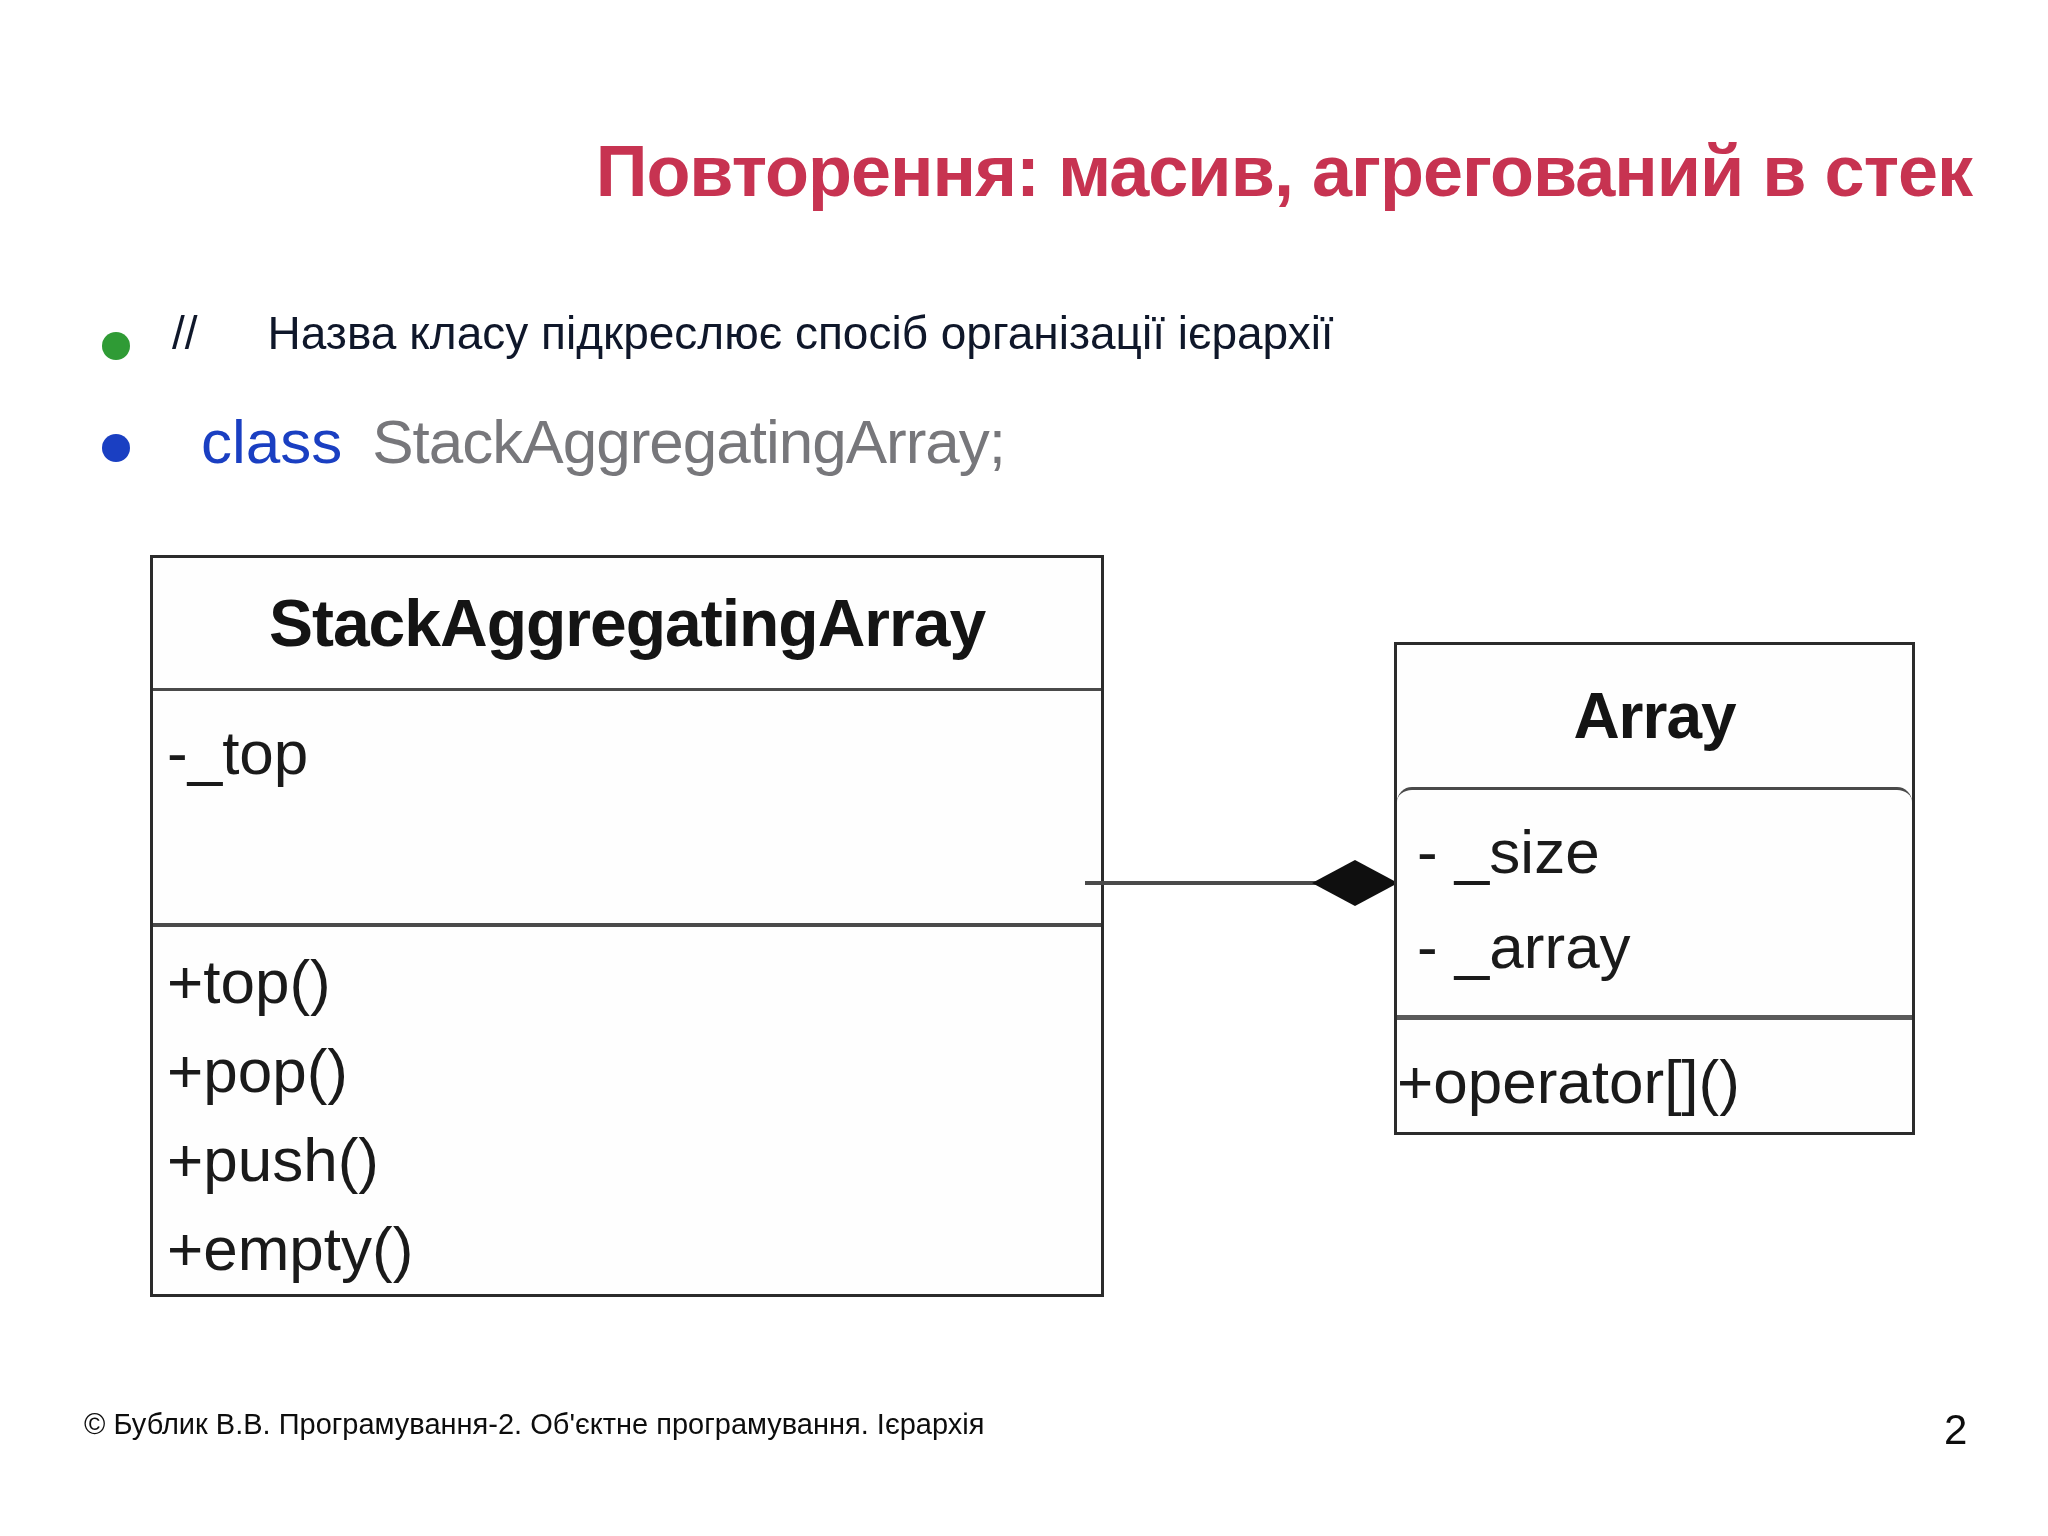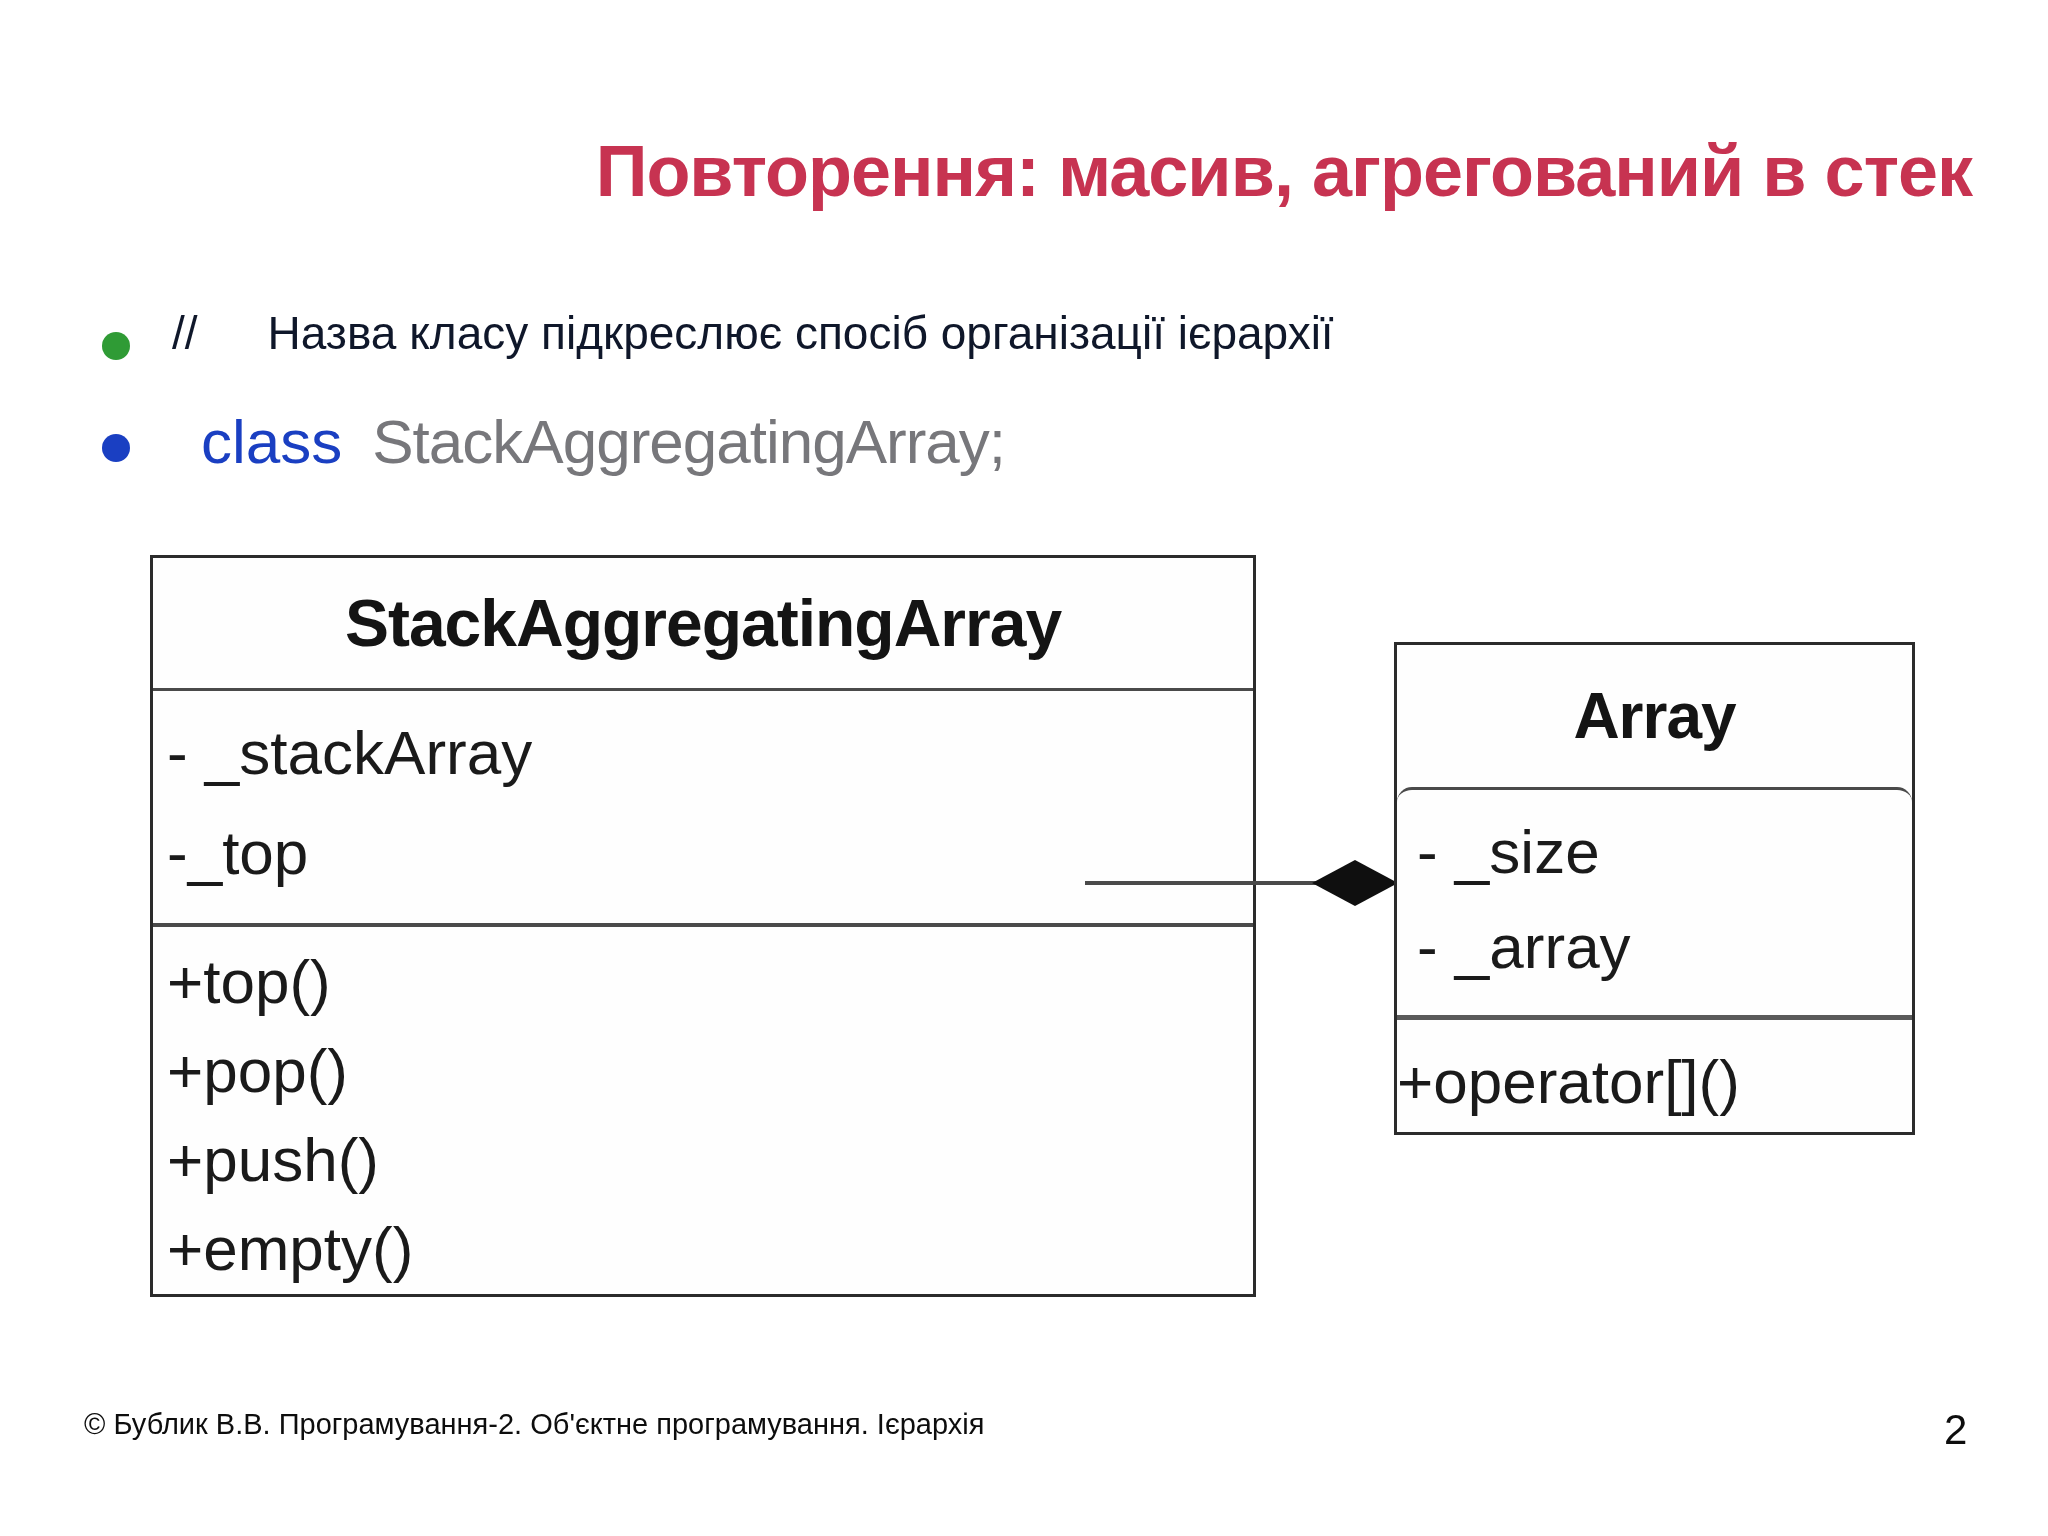--- a/index.html
+++ b/index.html
@@ -33,21 +33,21 @@
     font-size:62px; white-space:nowrap;
   }
   .bullet-line-2 .kw { color:#1a3fc2; margin-right:30px;margin-left:29px; }
   .bullet-line-2 .code { color:#77777b; letter-spacing:-1px; }
 
   
   .uml-box {
     position:absolute; box-sizing:border-box;
     border:3px solid #2b2b2b; background:#fefefe;
   }
-  .uml-left  { left:150px;  top:555px; width:1106px; height:742px; }
+  .uml-left  { left:150px;  top:555px; width:954px; height:742px; }
   .uml-right { left:1394px; top:642px; width:521px; height:493px; }
 
   .sec-name {
     display:flex; align-items:center; justify-content:center;
     font-weight:bold; color:#141414; letter-spacing:-1px;
   }
   .uml-left  .sec-name { height:130px; font-size:66px; }
   .uml-right .sec-name { height:142px; font-size:64px; }
 
   .sec-attrs, .sec-methods { border-top:3px solid #4a4a4a; color:#1a1a1a; }
@@ -87,21 +87,20 @@
   </div>
 
   <span class="bullet-dot dot-blue"></span>
   <div class="bullet-line-2">
     <span class="kw">class</span><span class="code">StackAggregatingArray;</span>
   </div>
 
   <div class="uml-box uml-left">
     <div class="sec-name">StackAggregatingArray</div>
     <div class="sec-attrs">
-      <div class="member">- _stackArray</div>
       <div class="member">-_top</div>
     </div>
     <div class="sec-methods">
       <div class="member">+top()</div>
       <div class="member">+pop()</div>
       <div class="member">+push()</div>
       <div class="member">+empty()</div>
     </div>
   </div>
 

